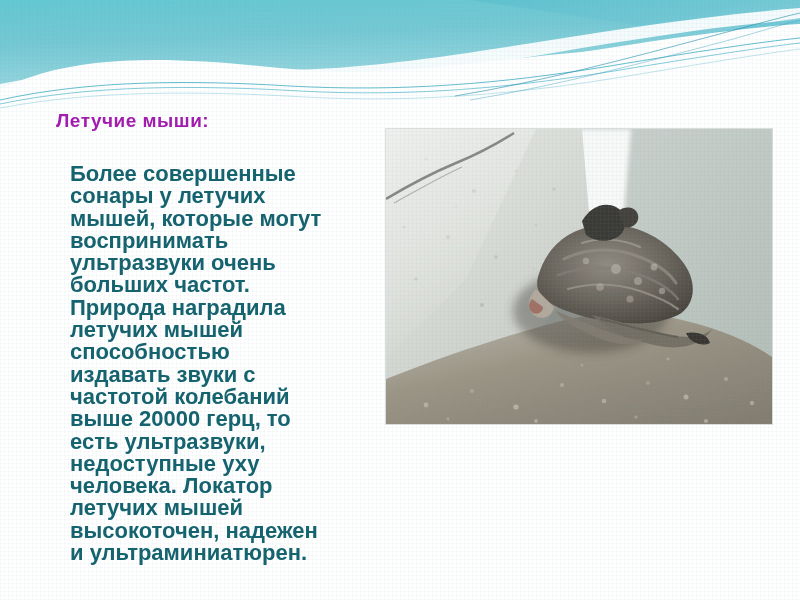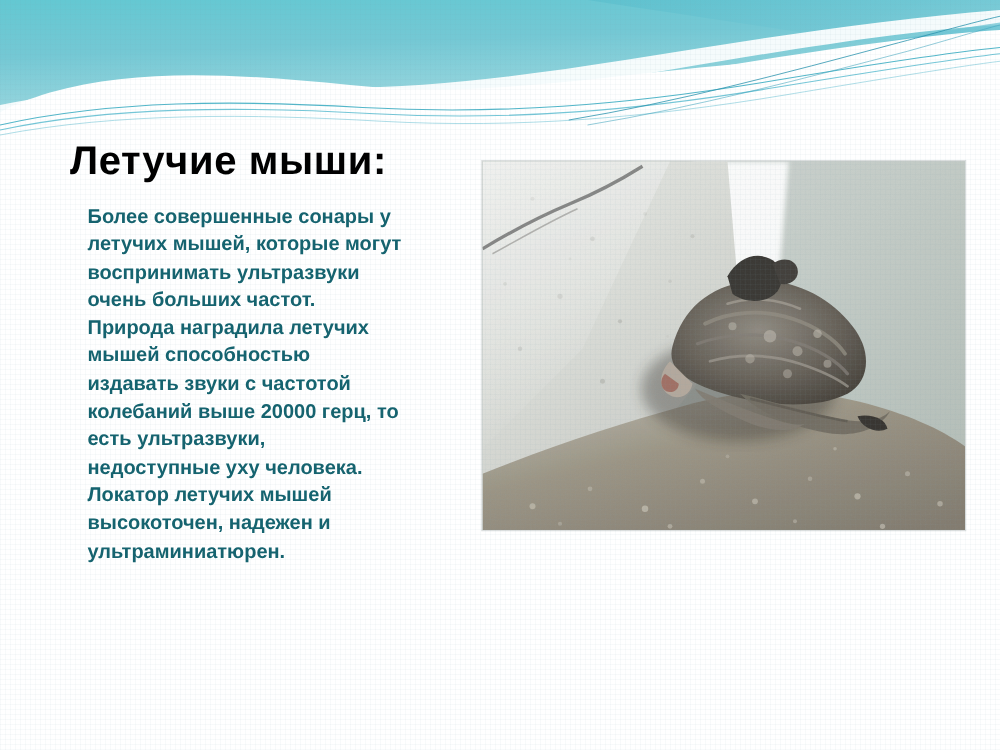--- a/index.html
+++ b/index.html
@@ -45,35 +45,35 @@
     width: 800px;
     height: 112px;
   }
 
   
   .title {
     position: absolute;
     left: 56px;
     top: 110px;
     z-index: 4;
-    font-size: 32px;
+    font-size: 19px;
     font-weight: bold;
     letter-spacing: 0.5px;
-    color: #000000;
+    color: #a21caf;
     white-space: nowrap;
   }
 
   
   .body-text {
     position: absolute;
     left: 70px;
     top: 163px;
     width: 252px;
     z-index: 4;
-    font-size: 16px;
+    font-size: 22px;
     line-height: 22.3px;
     font-weight: bold;
     color: #15636f;
     text-align: left;
   }
 
   
   .photo-frame {
     position: absolute;
     left: 386px;

